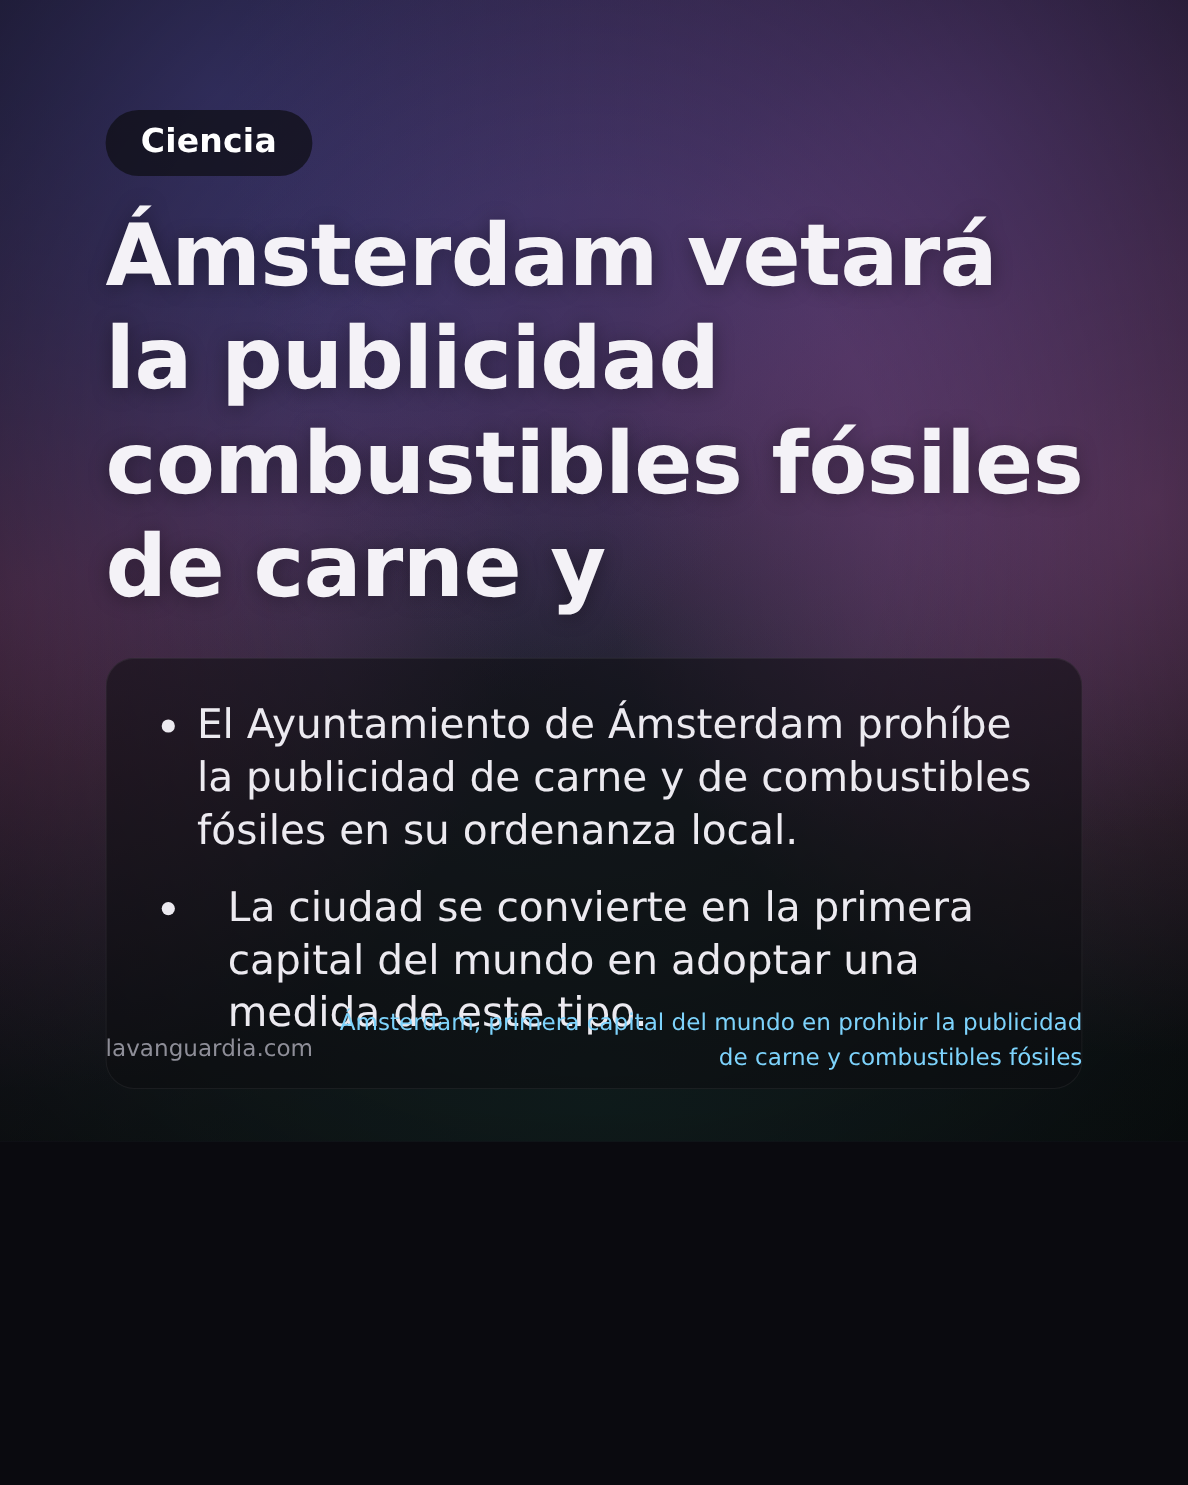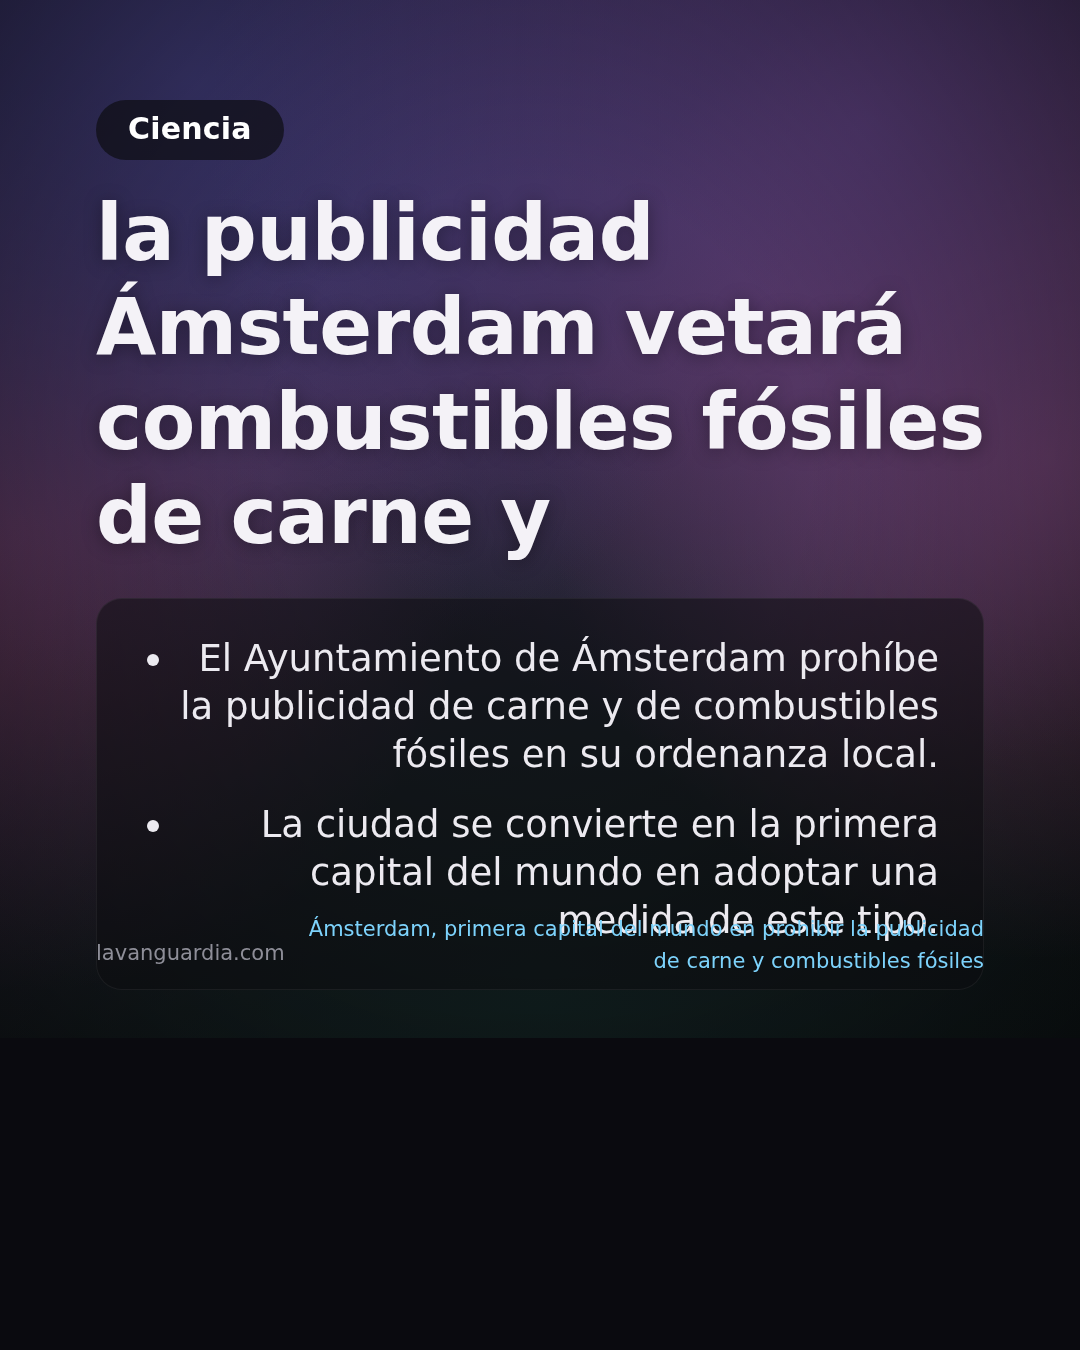--- a/index.html
+++ b/index.html
@@ -65,21 +65,20 @@
   }
   .headline .ln { display: block; white-space: nowrap; }
   
   .panel {
     margin-top: 34px;
     background: rgba(12, 12, 16, 0.55);
     border: 1px solid rgba(255,255,255,0.06);
     border-radius: 26px;
     padding: 36px 44px 40px 44px;
     box-sizing: border-box;
-    text-align: right;
   }
   .bullet-list {
     list-style: none;
     margin: 0;
     padding: 0;
   }
   .bullet {
     display: flex;
     align-items: flex-start;
     color: #eceaf0;
@@ -129,22 +128,22 @@
 
 <div class="card">
   <div class="bg-base"></div>
   <div class="bg-vignette"></div>
 
   <div class="content">
 
     <div class="pill">Ciencia</div>
 
     <h1 class="headline">
+      <span class="ln">Ámsterdam vetará</span>
       <span class="ln">la publicidad</span>
-      <span class="ln">Ámsterdam vetará</span>
       <span class="ln">combustibles fósiles</span>
       <span class="ln">de carne y</span>
     </h1>
 
     <div class="panel">
       <ul class="bullet-list">
         <li class="bullet">
           <span class="bullet-dot"></span>
           <span class="bullet-text">El Ayuntamiento de Ámsterdam prohíbe la publicidad de carne y de combustibles fósiles en su ordenanza local.</span>
         </li>

